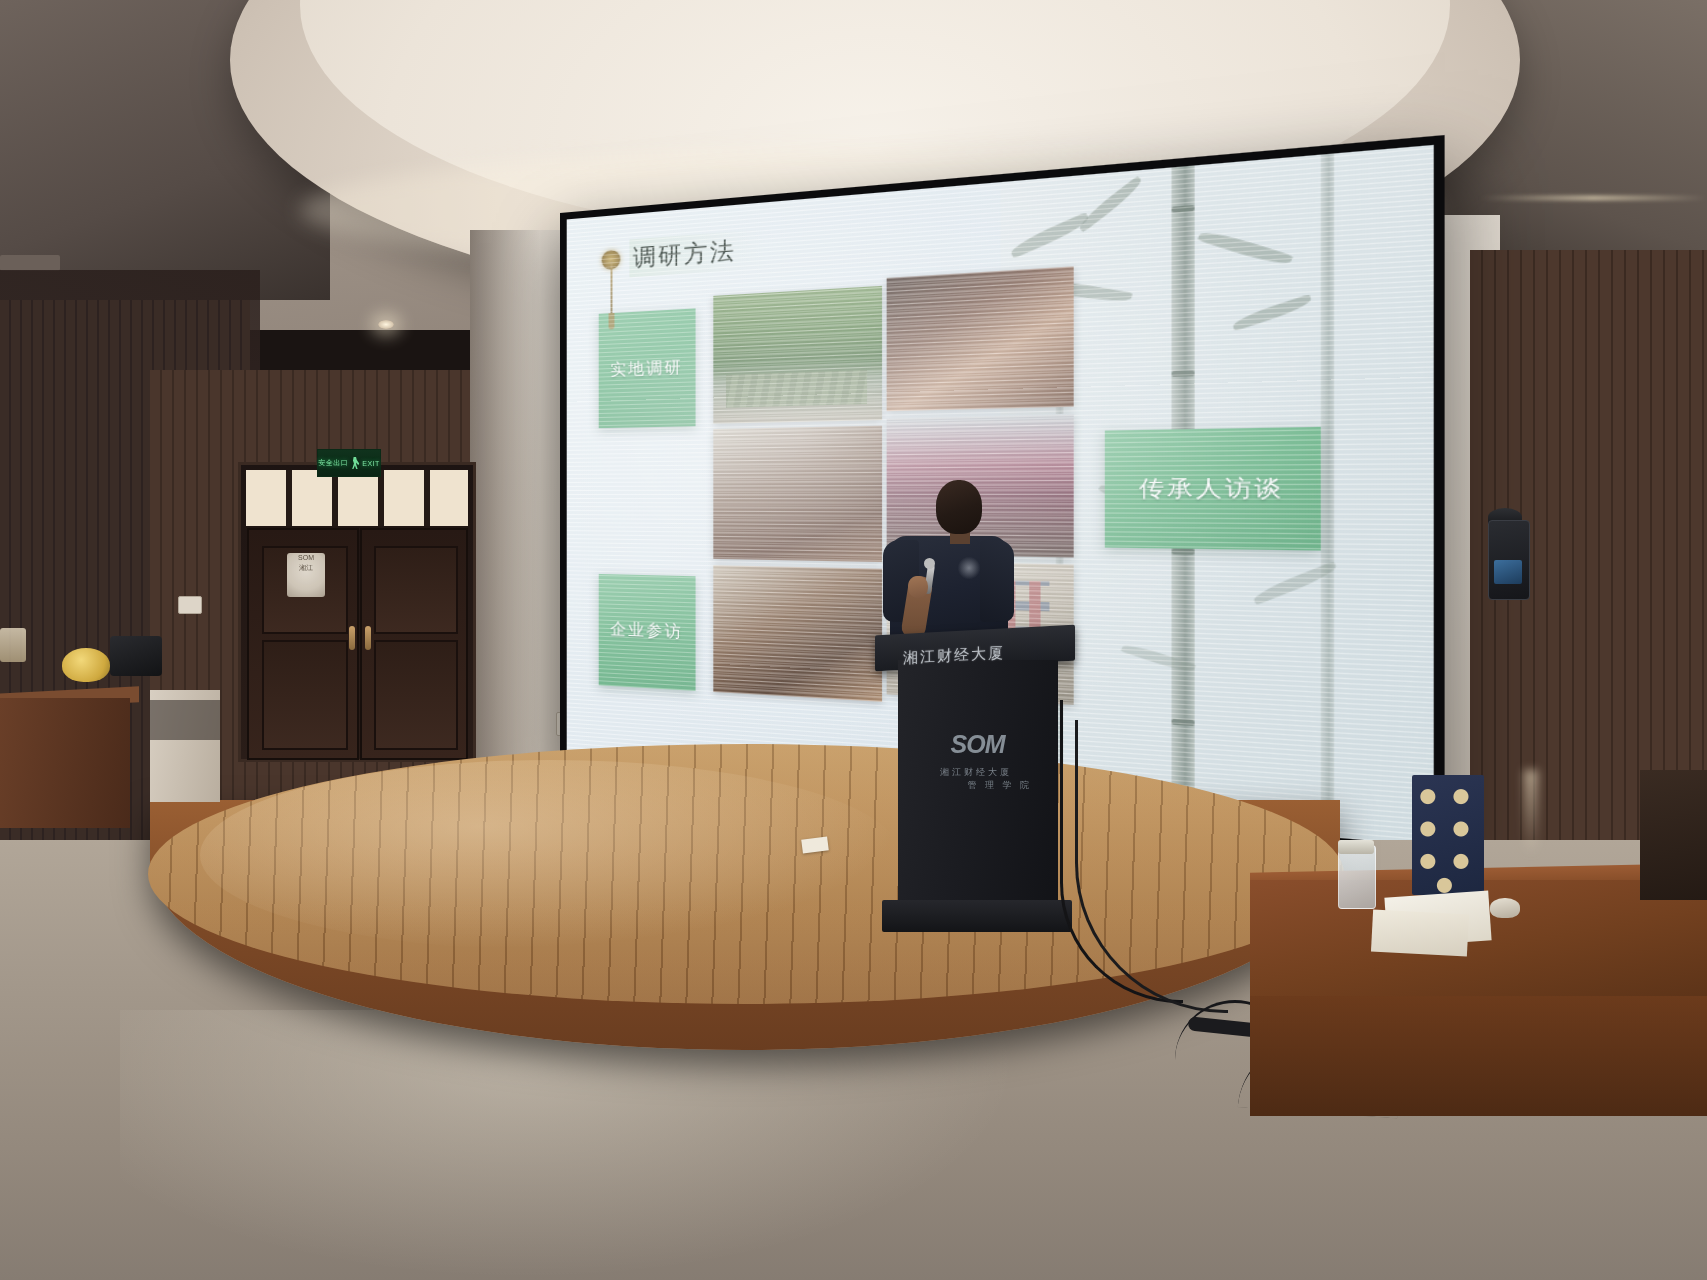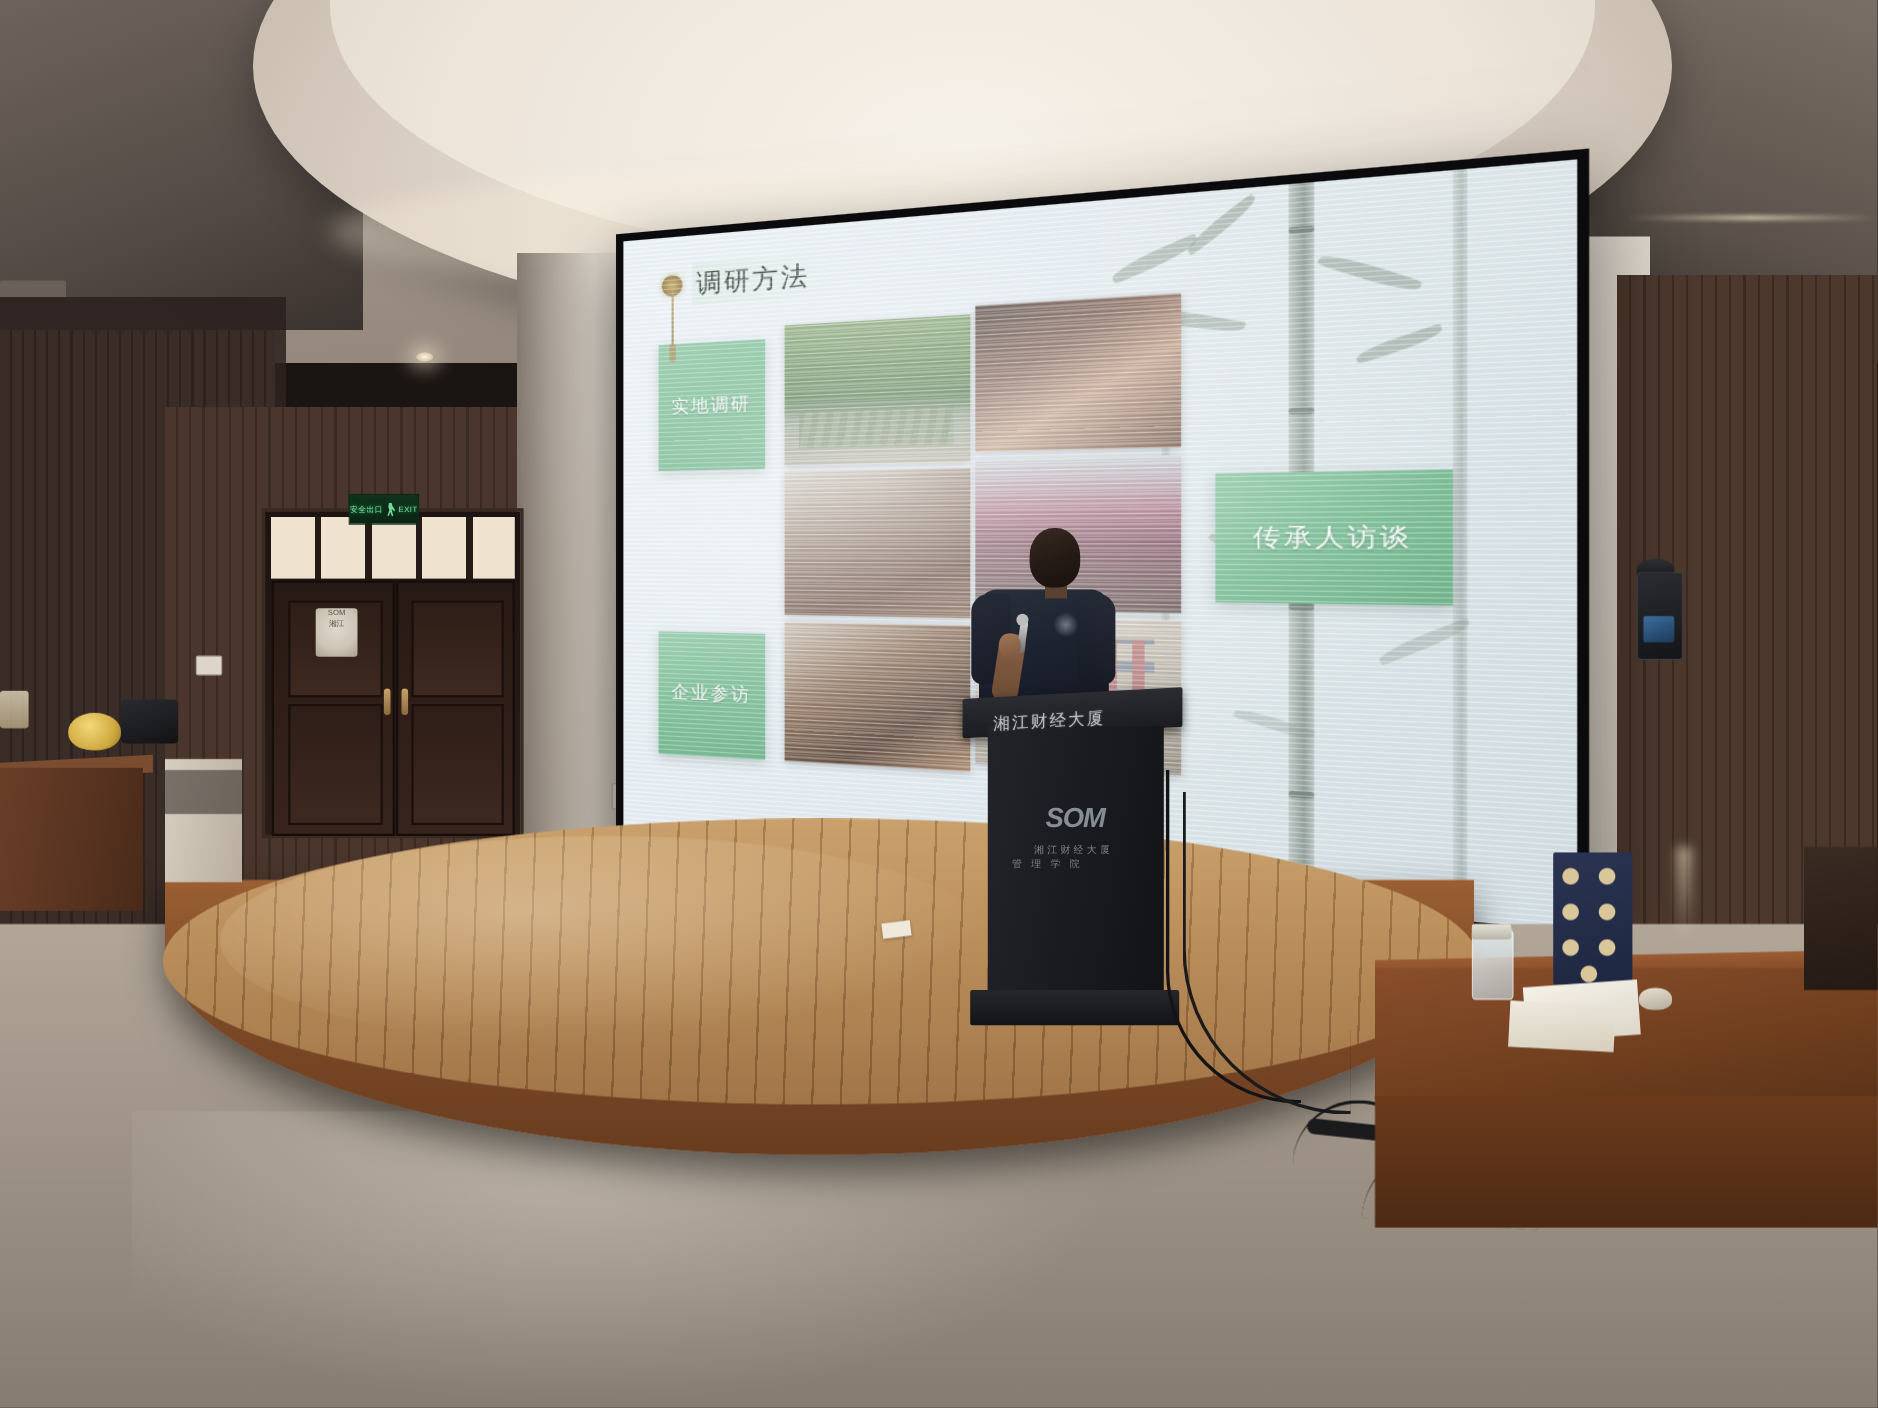--- a/index.html
+++ b/index.html
@@ -138,21 +138,21 @@
   .podium-base{position:absolute;left:882px;top:900px;width:190px;height:32px;
     background:linear-gradient(180deg,#26272c,#131417);border-radius:2px;}
   .podium-cn{position:absolute;left:903px;top:645px;width:150px;height:22px;
     color:rgba(225,232,238,.72);font-size:15px;letter-spacing:2px;white-space:nowrap;
     transform:skewY(-3deg);text-shadow:0 0 2px rgba(255,255,255,.35);}
   .podium-logo{position:absolute;left:930px;top:730px;width:95px;height:36px;
     color:rgba(205,218,228,.6);font-size:25px;font-weight:bold;letter-spacing:-1px;
     text-align:center;font-style:italic;}
   .podium-sub1{position:absolute;left:920px;top:766px;width:112px;text-align:center;
     color:rgba(200,214,224,.55);font-size:9px;letter-spacing:3px;}
-  .podium-sub2{position:absolute;left:920px;top:779px;width:112px;text-align:left;
+  .podium-sub2{position:absolute;left:920px;top:779px;width:112px;text-align:right;
     color:rgba(200,214,224,.52);font-size:9px;letter-spacing:3px;}
 
   
   .p-head{position:absolute;left:936px;top:480px;width:46px;height:54px;border-radius:47% 47% 42% 42%;
     background:linear-gradient(160deg,#3a2a22 0%,#241a15 55%,#1a120e 100%);}
   .p-face{position:absolute;left:941px;top:500px;width:36px;height:34px;border-radius:45%;
     background:linear-gradient(170deg,#6b4c3a,#4c372a);}
   .p-neck{position:absolute;left:950px;top:528px;width:20px;height:16px;background:#5b4130;}
   .p-torso{position:absolute;left:890px;top:536px;width:118px;height:110px;
     background:linear-gradient(165deg,#2a2f3c 0%,#1d2230 50%,#141822 100%);

